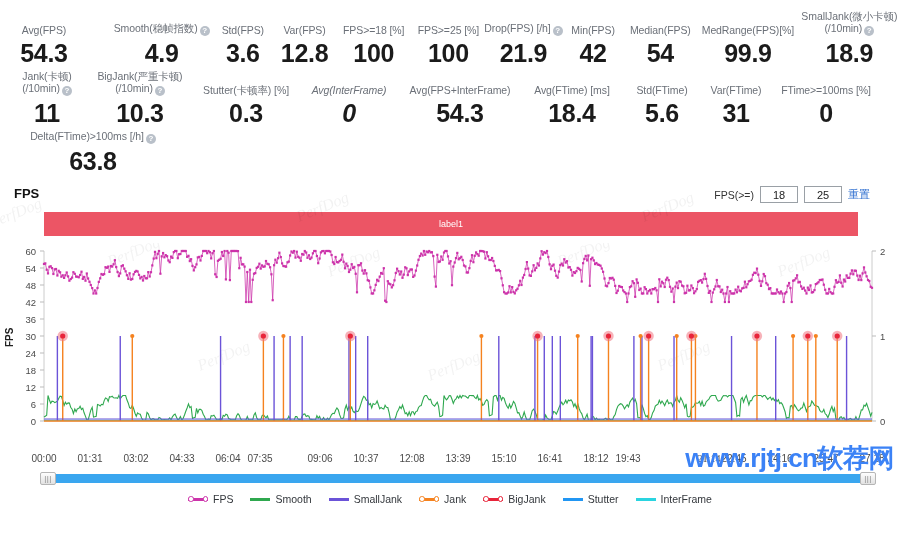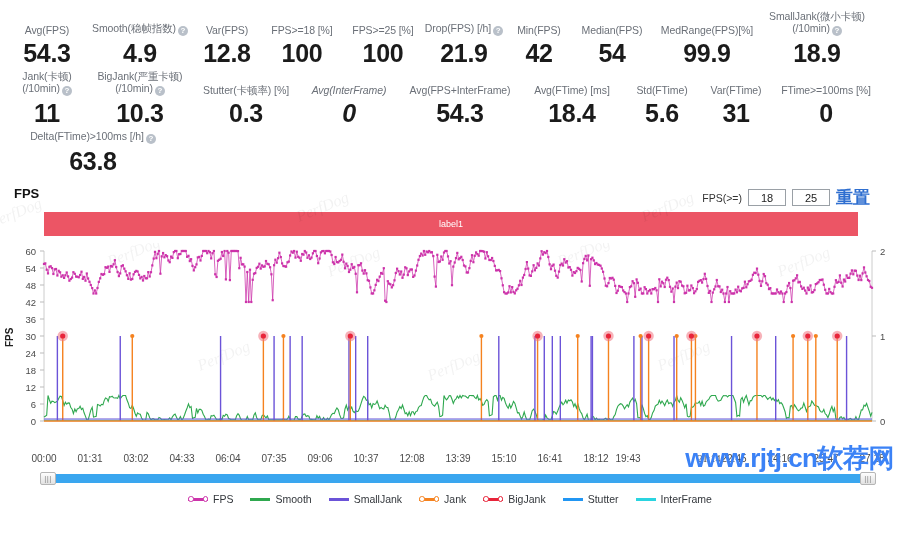--- a/index.html
+++ b/index.html
@@ -47,21 +47,21 @@
   .fps-controls {
     position: absolute; right: 30px; top: 4px;
     display: flex; align-items: center; gap: 6px;
   }
   .fps-ctrl-label { font-size: 10.5px; color: #333; }
   .fps-input {
     width: 38px; height: 17px; border: 1px solid #9aa0a6; background: #fff;
     font-size: 11px; text-align: center; color: #222; line-height: 15px;
     font-family: "Liberation Sans", sans-serif; padding: 0;
   }
-  .reset-link { font-size: 17px; color: #2f6fd0; cursor: pointer; font-weight: bold; }
+  .reset-link { font-size: 11px; color: #2f6fd0; cursor: pointer; font-weight: normal; }
 
   .label-banner {
     margin: 2px 42px 0 44px; height: 24px; background: #ec5565;
     display: flex; align-items: center; justify-content: center;
     color: #fff; font-size: 9px;
   }
 
   .plot-wrap { position: relative; height: 210px; margin-top: 7px; }
   .plot-svg { display: block; }
 
@@ -136,23 +136,27 @@
 <body>
 
 <div id="app">
 
   <div class="metrics">
     <div class="metric-row" id="metric-row-1" style="padding-left: 8px;">
         <div class="metric" style="width: 78px; margin-top: 20px;">
           <div class="metric-label">Avg(FPS)</div>
           <div class="metric-value">54.3</div>
         </div>
-        <div class="metric" style="width: 108px;">
+        <div class="metric" style="width: 108px; margin-left: 32px;">
           <div class="metric-label">Smooth(稳帧指数)<span class="qmark">?</span></div>
           <div class="metric-value">4.9</div>
+        </div>
+        <div class="metric" style="width: 68px;">
+          <div class="metric-label">Std(FPS)</div>
+          <div class="metric-value">3.6</div>
         </div>
         <div class="metric" style="width: 66px;">
           <div class="metric-label">Var(FPS)</div>
           <div class="metric-value">12.8</div>
         </div>
         <div class="metric" style="width: 84px;">
           <div class="metric-label">FPS&gt;=18 [%]</div>
           <div class="metric-value">100</div>
         </div>
         <div class="metric" style="width: 78px;">
@@ -1003,21 +1007,21 @@
           </g>
         </svg>
     </div>
 
     <div class="xaxis" id="xaxis">
         <div class="xtick" style="left: 44px;">00:00</div>
         <div class="xtick" style="left: 90px;">01:31</div>
         <div class="xtick" style="left: 136px;">03:02</div>
         <div class="xtick" style="left: 182px;">04:33</div>
         <div class="xtick" style="left: 228px;">06:04</div>
-        <div class="xtick" style="left: 274px;">07:35</div>
+        <div class="xtick" style="left: 260px;">07:35</div>
         <div class="xtick" style="left: 320px;">09:06</div>
         <div class="xtick" style="left: 366px;">10:37</div>
         <div class="xtick" style="left: 412px;">12:08</div>
         <div class="xtick" style="left: 458px;">13:39</div>
         <div class="xtick" style="left: 504px;">15:10</div>
         <div class="xtick" style="left: 550px;">16:41</div>
         <div class="xtick" style="left: 596px;">18:12</div>
         <div class="xtick" style="left: 628px; text-align: right;">19:43</div>
         <div class="xtick" style="left: 709px; font-family: Liberation Serif, serif;">21:14</div>
         <div class="xtick" style="left: 734px;">22:45</div>

